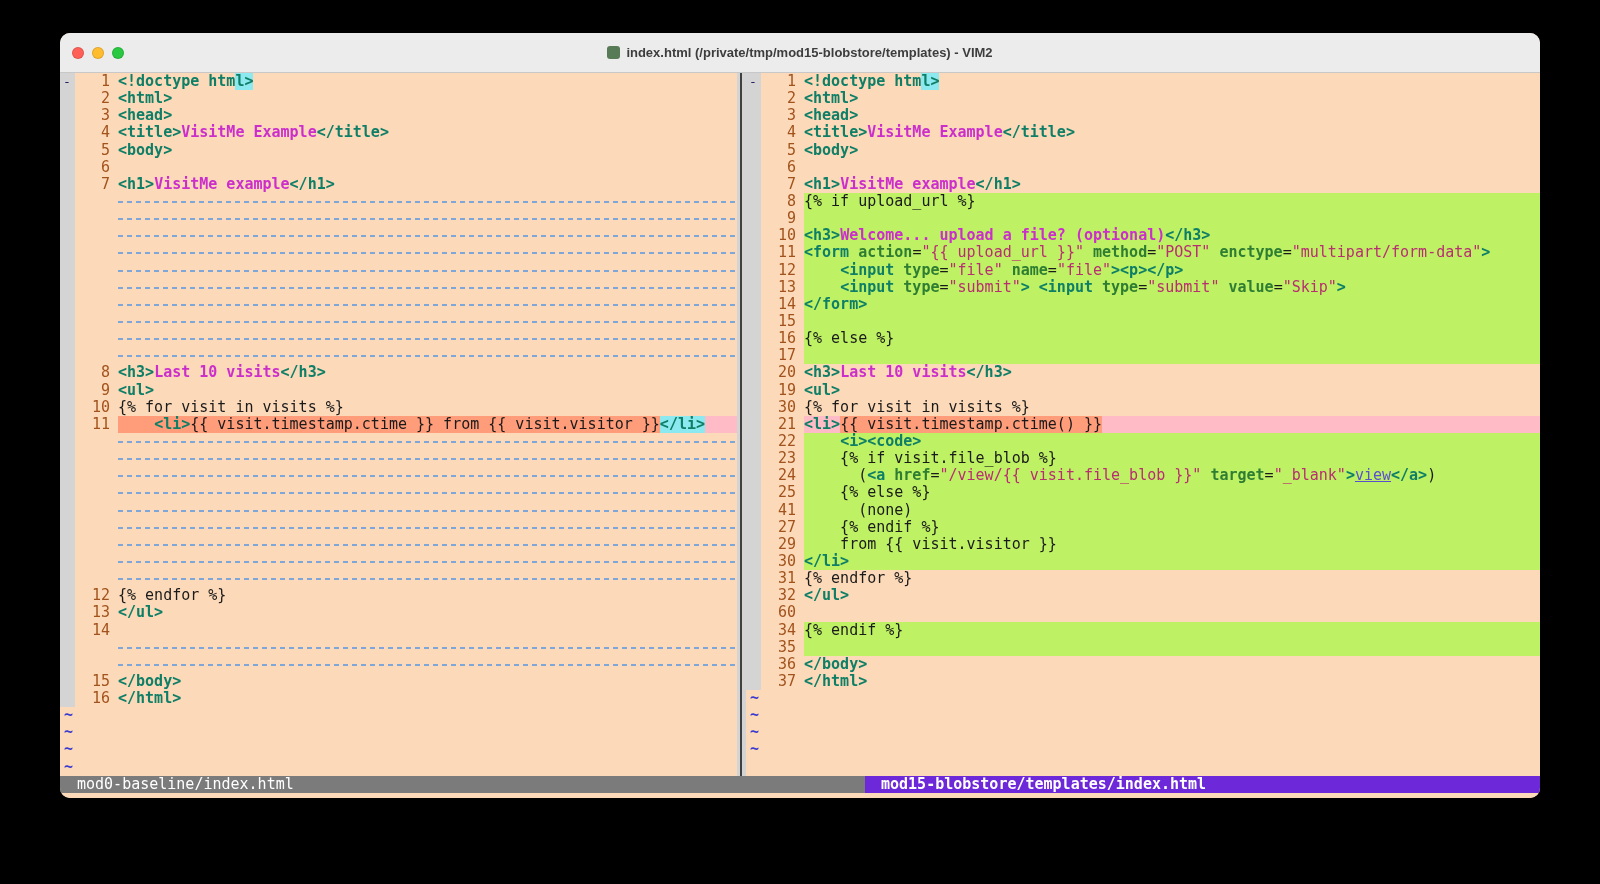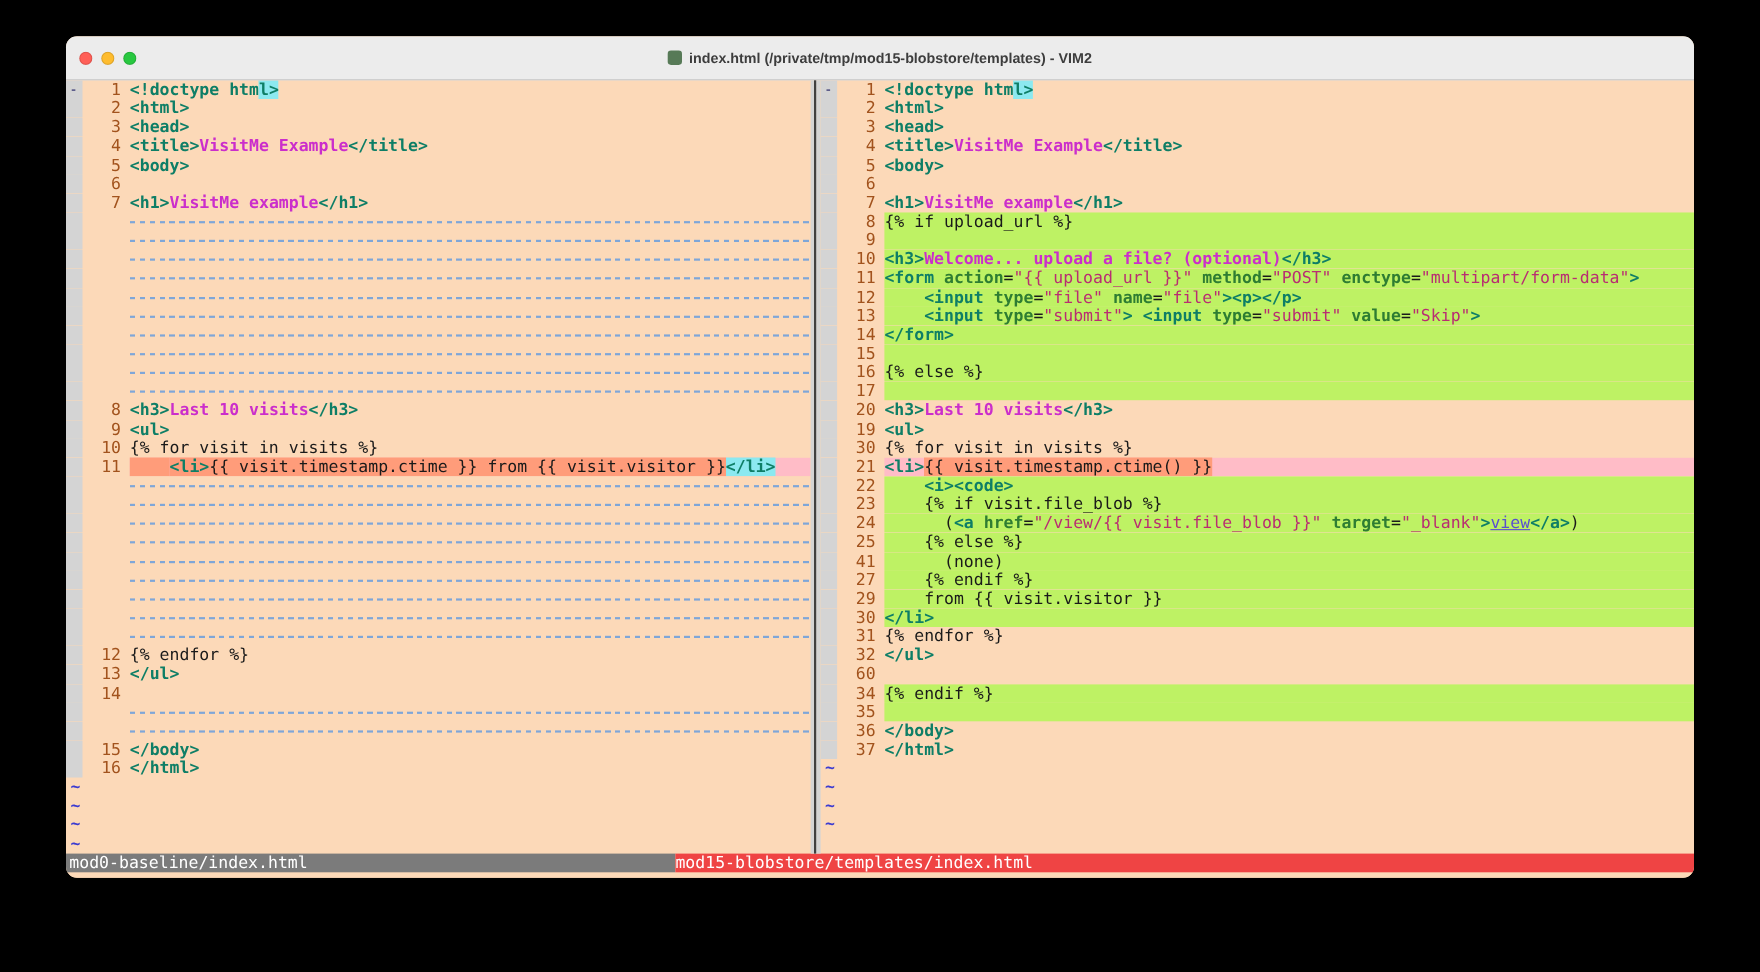--- a/index.html
+++ b/index.html
@@ -32,22 +32,22 @@
   .s-tag{color:var(--tag);font-weight:bold}
   .s-arg{color:var(--arg);font-weight:bold}
   .s-str{color:var(--str)}
   .s-ttl{color:var(--ttl);font-weight:bold}
   .s-txt{color:var(--txt)}
   .s-link{color:var(--link);text-decoration:underline}
   .sb-salmon{background:var(--salmon)}
   .sb-cyan{background:var(--cyan)}
   .statusrow{display:flex;height:17px;font-size:15px}
   .status{line-height:17px;color:#fff;white-space:pre;overflow:hidden}
-  .status.inactive{width:554px;background:var(--statusnc);padding-left:3px}
-  .status.active{flex:1;background:#ef4444;font-weight:normal;padding-left:0}
+  .status.inactive{width:805px;background:var(--statusnc);padding-left:17px}
+  .status.active{flex:1;background:#6d28d9;font-weight:bold;padding-left:16px}
   .cmdline{height:17px;background:var(--peach)}
 </style>
 </head>
 <body>
 
 <div class="window">
   <div class="titlebar">
     <div class="lights">
       <span class="light" style="background:var(--light-red)"></span>
       <span class="light" style="background:var(--light-yellow)"></span>

